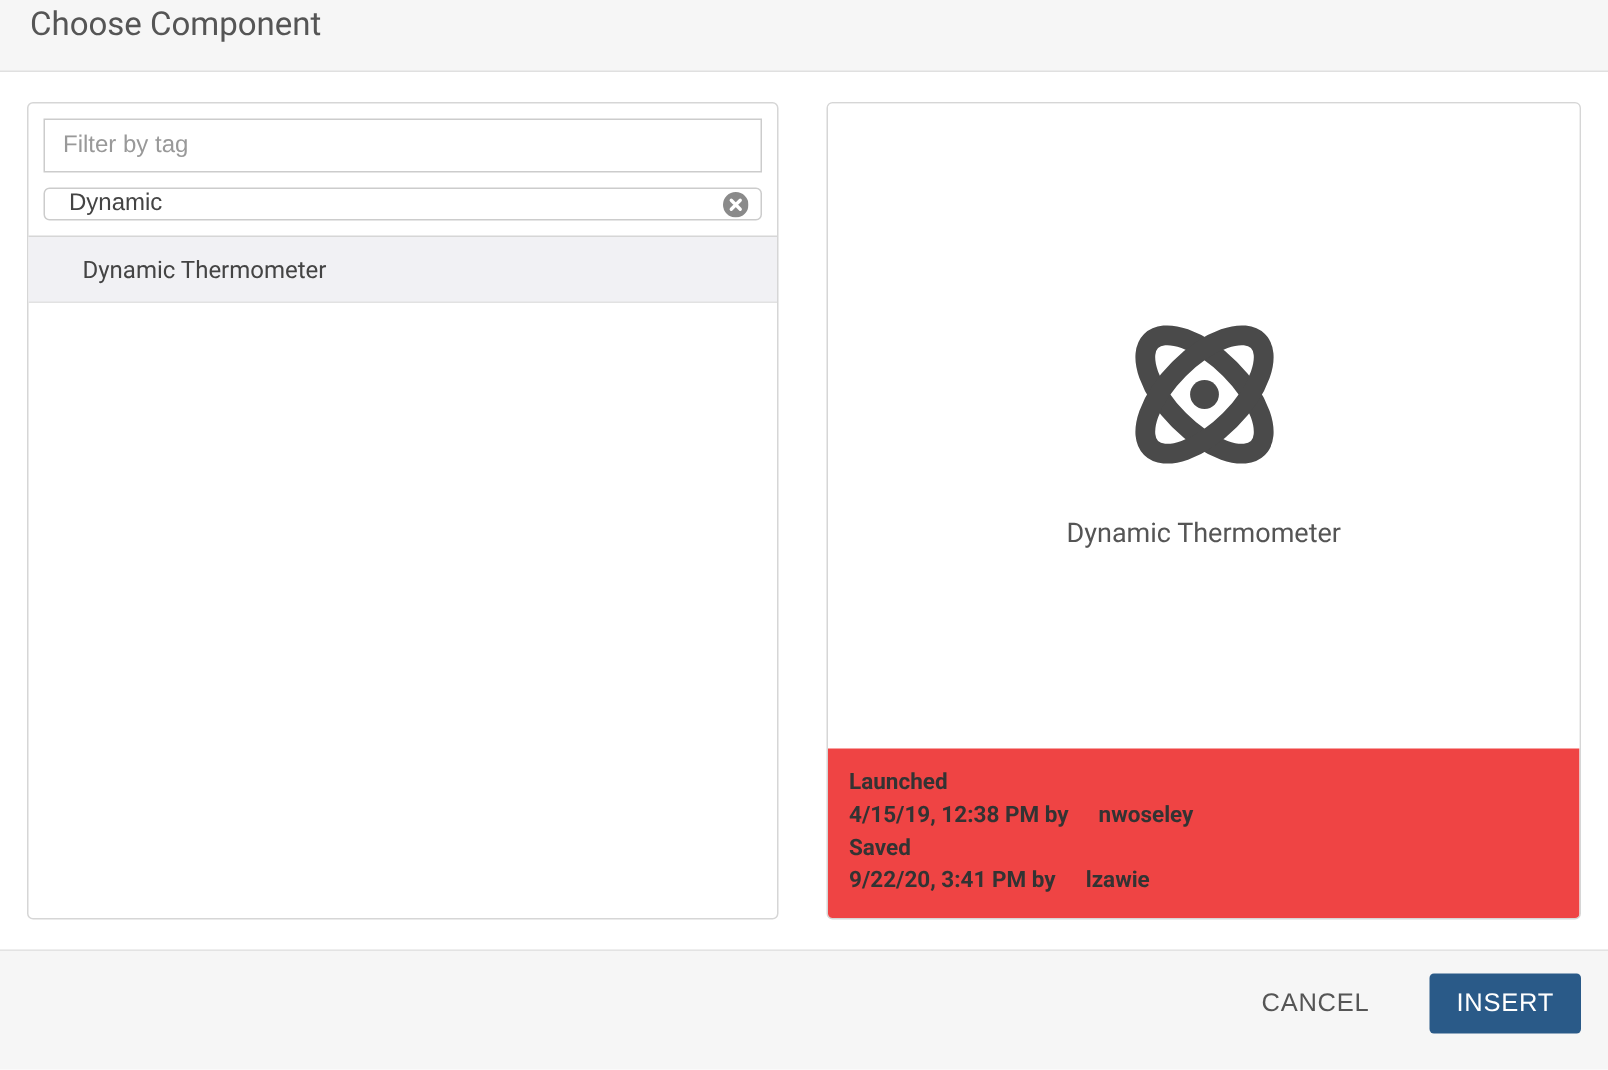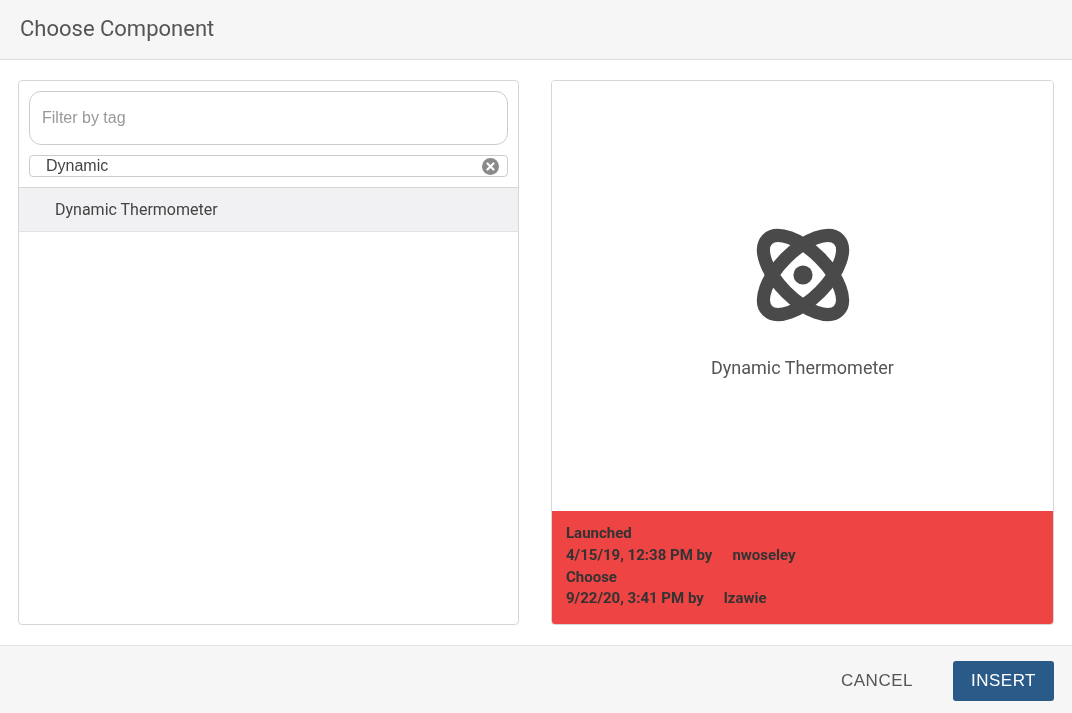--- a/index.html
+++ b/index.html
@@ -4,21 +4,21 @@
   <style>
     * { box-sizing: border-box; margin: 0; padding: 0; }
     body {
       font-family: -apple-system, BlinkMacSystemFont, "Segoe UI", Roboto, Helvetica, Arial, sans-serif;
       background: #f6f6f6;
       width: 1072px;
       height: 713px;
       overflow: hidden;
     }
     .header {
-      padding: 16px 20px 18px 20px;
+      padding: 4px 20px 18px 20px;
       border-bottom: 1px solid #e0e0e0;
     }
     .header-title {
       font-size: 22px;
       font-weight: 400;
       color: #555;
     }
     .body {
       background: #fff;
       padding: 20px 18px 20px 18px;
@@ -31,23 +31,23 @@
       border: 1px solid #d6d6d6;
       border-radius: 4px;
       display: flex;
       flex-direction: column;
     }
     .filter-box {
       padding: 10px 10px 10px 10px;
     }
     .filter-input {
       width: 100%;
-      height: 54px;
+      height: 36px;
       border: 1px solid #ccc;
-      border-radius: 12px;
+      border-radius: 0;
       padding: 0 12px;
       font-size: 16px;
       color: #555;
       margin-bottom: 10px;
       background: #fff;
     }
     .filter-input::placeholder { color: #999; }
     .search-wrap {
       position: relative;
     }
@@ -201,21 +201,21 @@
         </svg>
       </div>
       <div class="preview-title">Dynamic Thermometer</div>
     </div>
     <div class="preview-meta">
       <div class="meta-label">Launched</div>
       <div class="meta-line">
         <span class="meta-date">4/15/19, 12:38 PM by</span>
         <span class="meta-user">nwoseley</span>
       </div>
-      <div class="meta-label">Choose</div>
+      <div class="meta-label">Saved</div>
       <div class="meta-line">
         <span class="meta-date">9/22/20, 3:41 PM by</span>
         <span class="meta-user">lzawie</span>
       </div>
     </div>
   </div>
 
 </div>
 
 <div class="footer">

